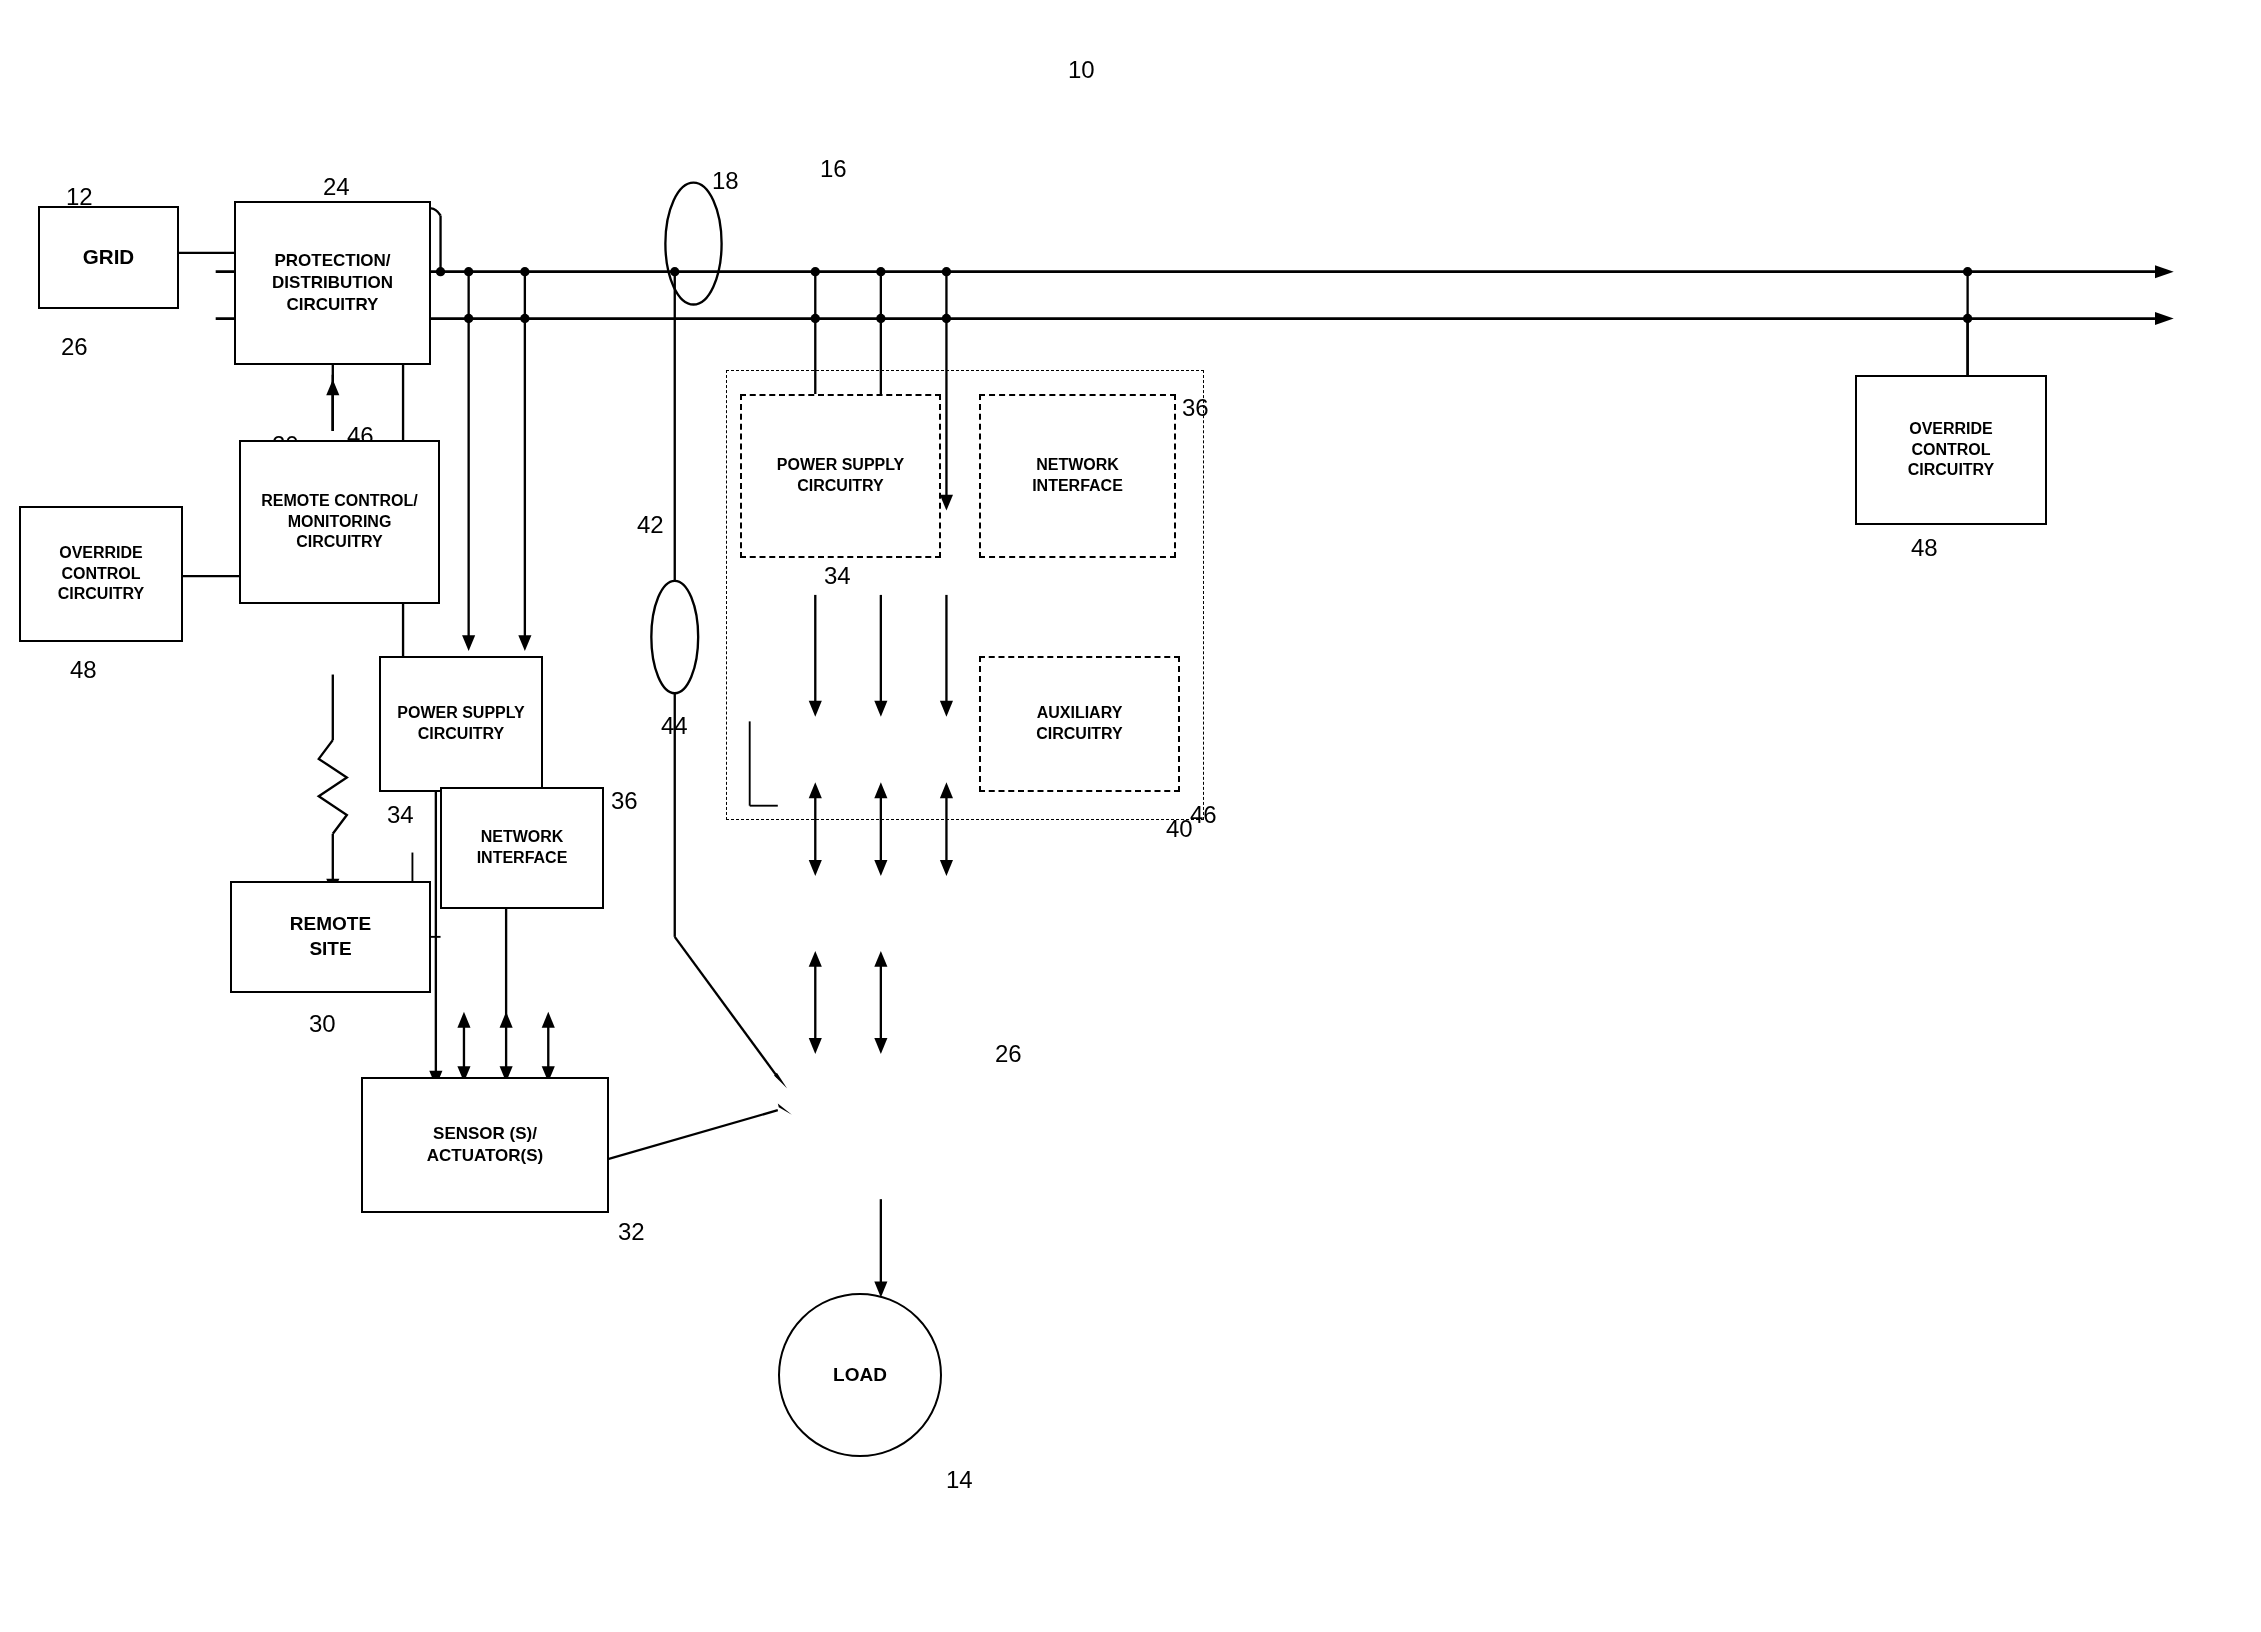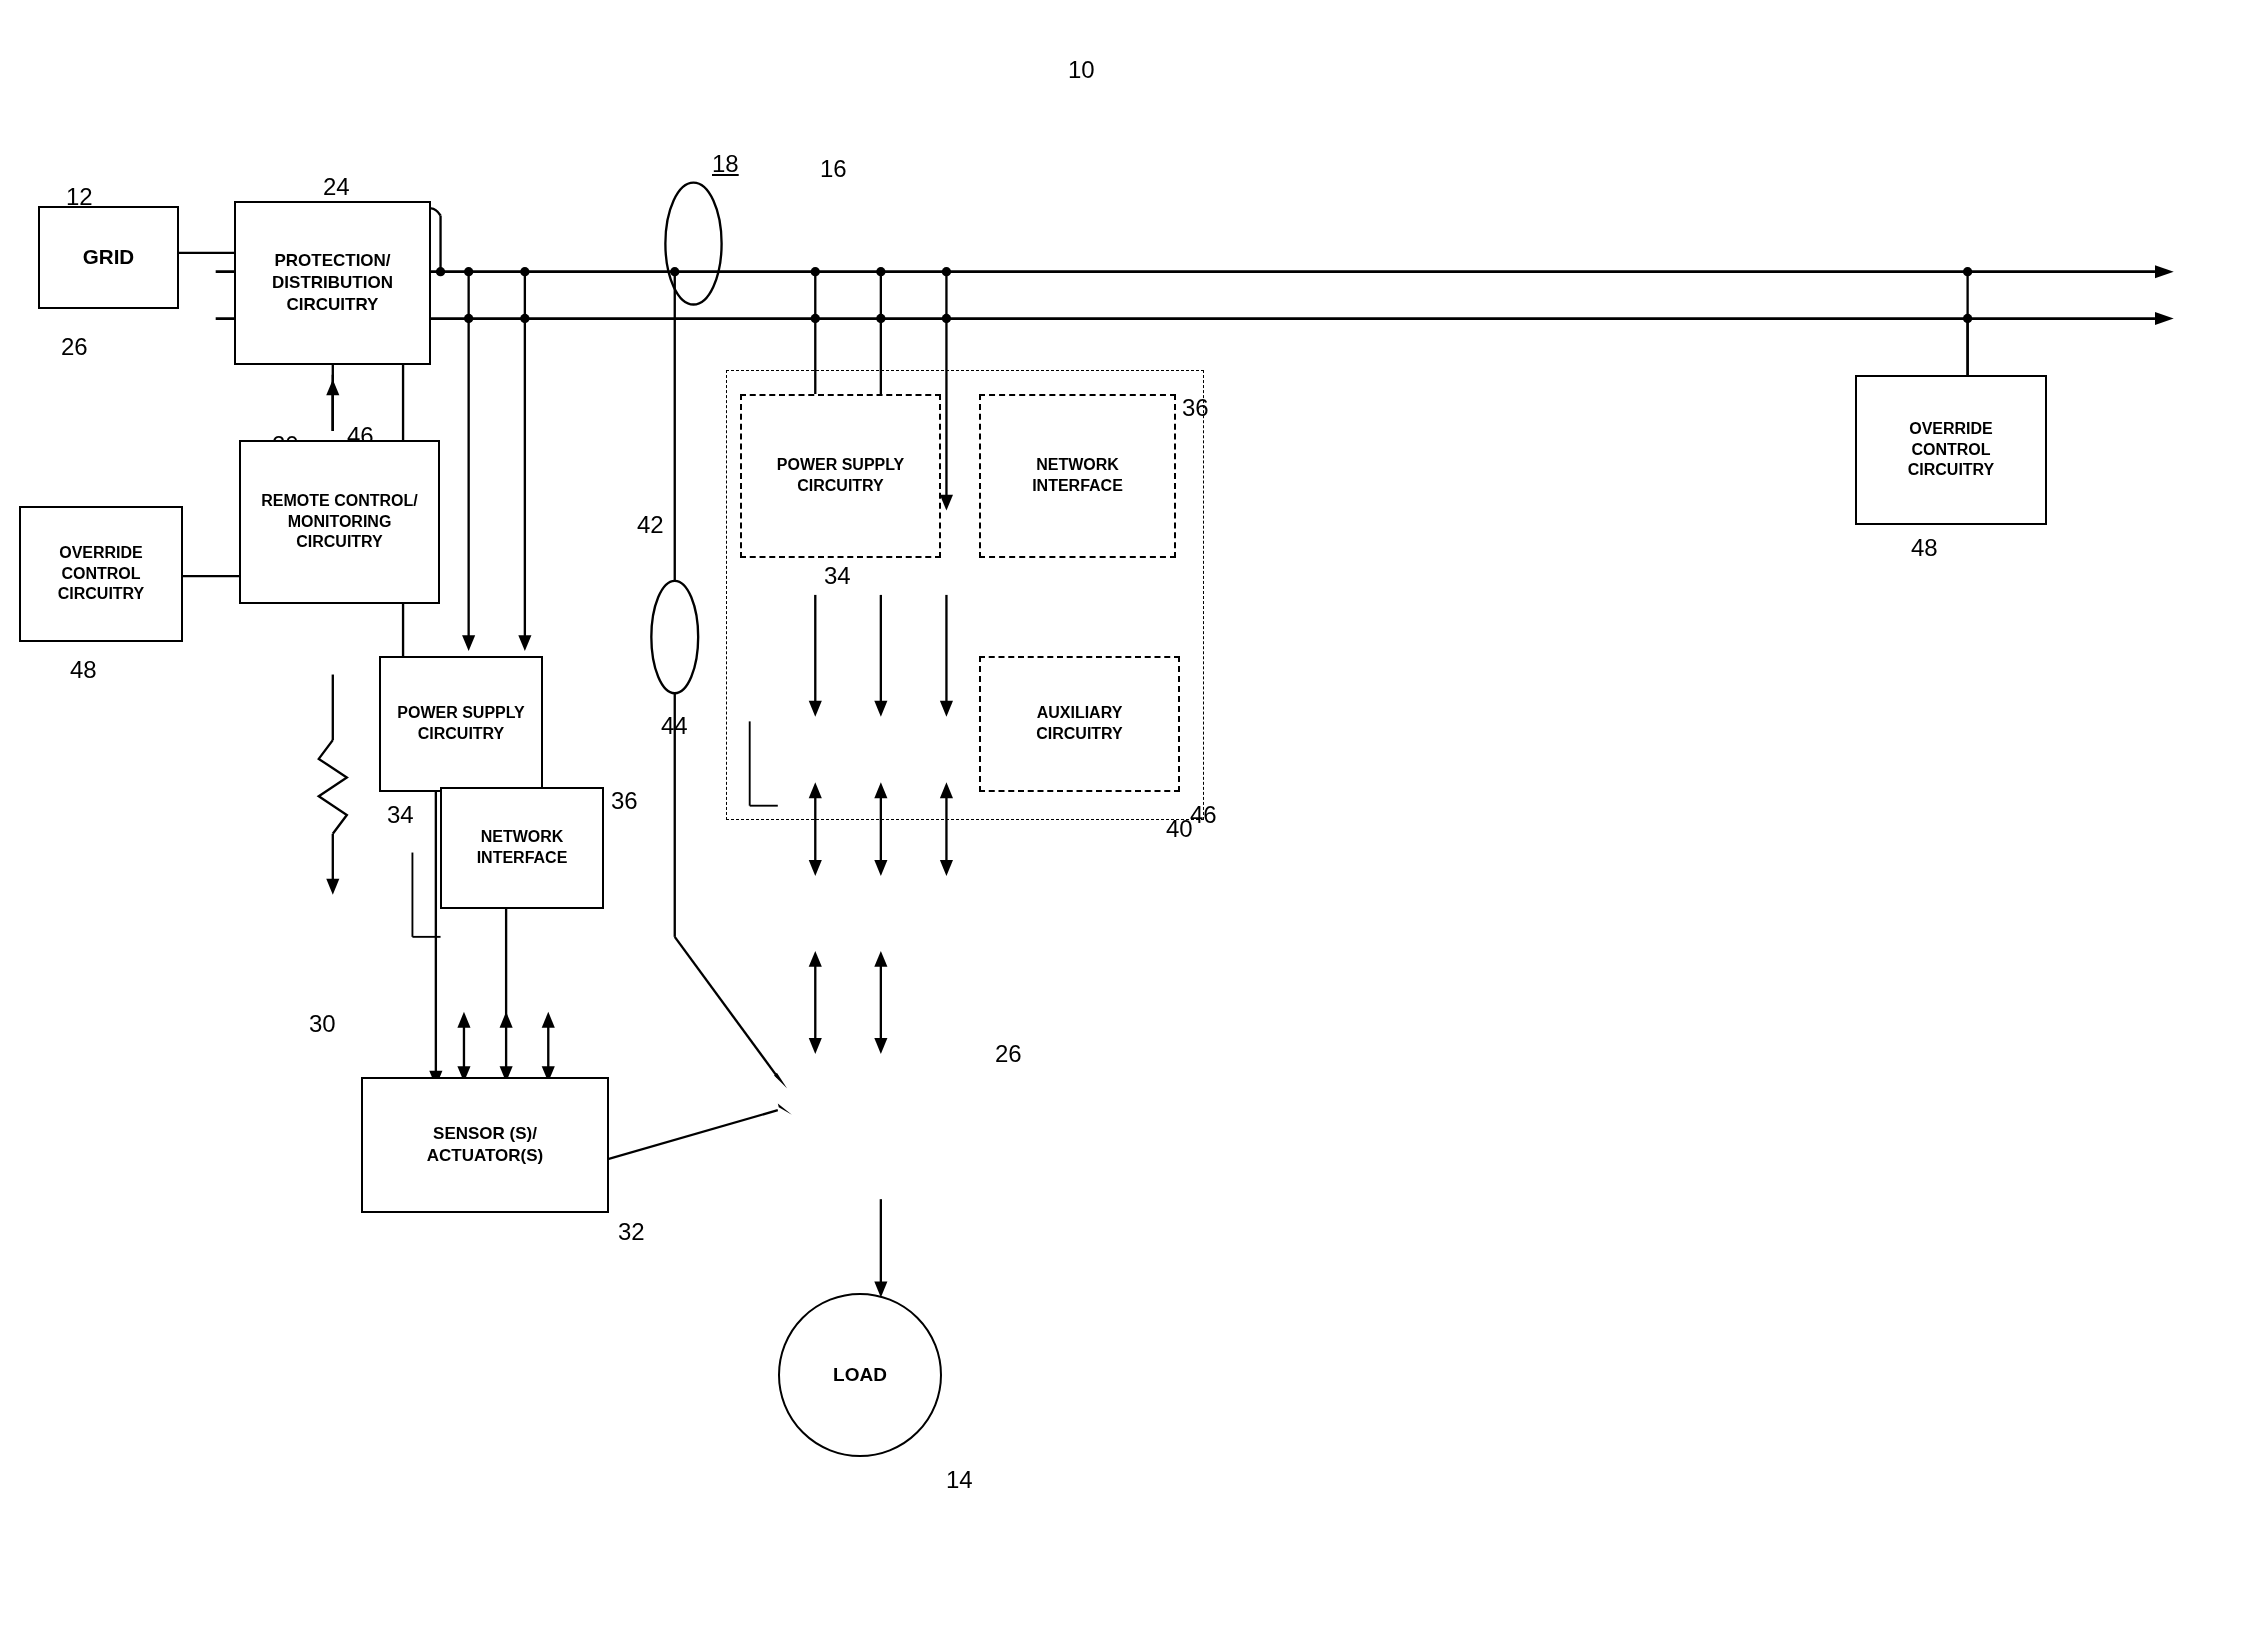--- a/index.html
+++ b/index.html
@@ -244,20 +244,24 @@
 CIRCUITRY</span>
   </div>
 
   <div class="box" style="left:19px; top:506px; width:164px; height:136px; font-size:16px;">
     <span style="white-space:pre-line;">OVERRIDE
 CONTROL
 CIRCUITRY</span>
   </div>
   <div class="label-ref" style="top:656px; left:70px;">48</div>
 
+  <div class="box" style="left:230px; top:881px; width:201px; height:112px; font-size:19px;">
+    <span style="white-space:pre-line;">REMOTE
+SITE</span>
+  </div>
   <div class="label-ref" style="top:1010px; left:309px;">30</div>
 
   <div class="box" style="left:379px; top:656px; width:164px; height:136px; font-size:16px;">
     <span style="white-space:pre-line;">POWER SUPPLY
 CIRCUITRY</span>
   </div>
   <div class="label-ref" style="top:801px; left:387px;">34</div>
 
   <div class="box" style="left:440px; top:787px; width:164px; height:122px; font-size:16px;">
     <span style="white-space:pre-line;">NETWORK
@@ -268,21 +272,21 @@
   <div class="box" style="left:361px; top:1077px; width:248px; height:136px; font-size:17px;">
     <span style="white-space:pre-line;">SENSOR (S)/
 ACTUATOR(S)</span>
   </div>
   <div class="label-ref" style="top:1218px; left:618px;">32</div>
 
   <div class="label-ref" style="top:511px; left:637px;">42</div>
 
   <div class="label-ref" style="top:712px; left:661px;text-align:right;">44</div>
 
-  <div class="label-ref" style="top:150px; left:712px;text-decoration:underline;">18</div>
+  <div class="label-ref" style="top:167px; left:712px;">18</div>
 
   <div class="label-ref" style="top:155px; left:787px;margin-left:33px;">16</div>
 
   <div class="box-dashed" style="left:740px; top:394px; width:201px; height:164px; font-size:16px;">
     <span style="white-space:pre-line;">POWER SUPPLY
 CIRCUITRY</span>
   </div>
   <div class="label-ref" style="top:562px; left:824px;">34</div>
 
   <div class="box-dashed" style="left:979px; top:394px; width:197px; height:164px; font-size:16px;">

